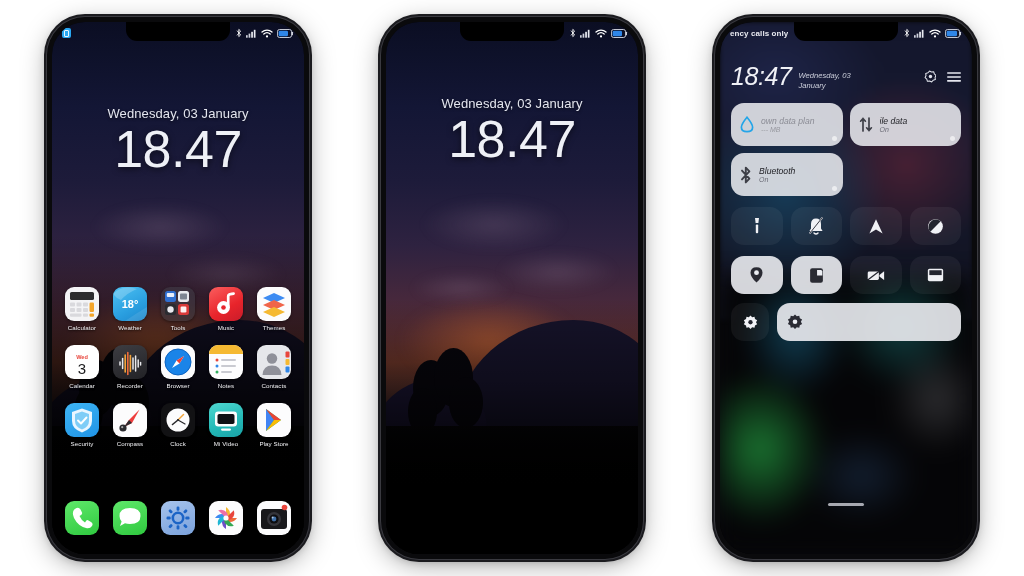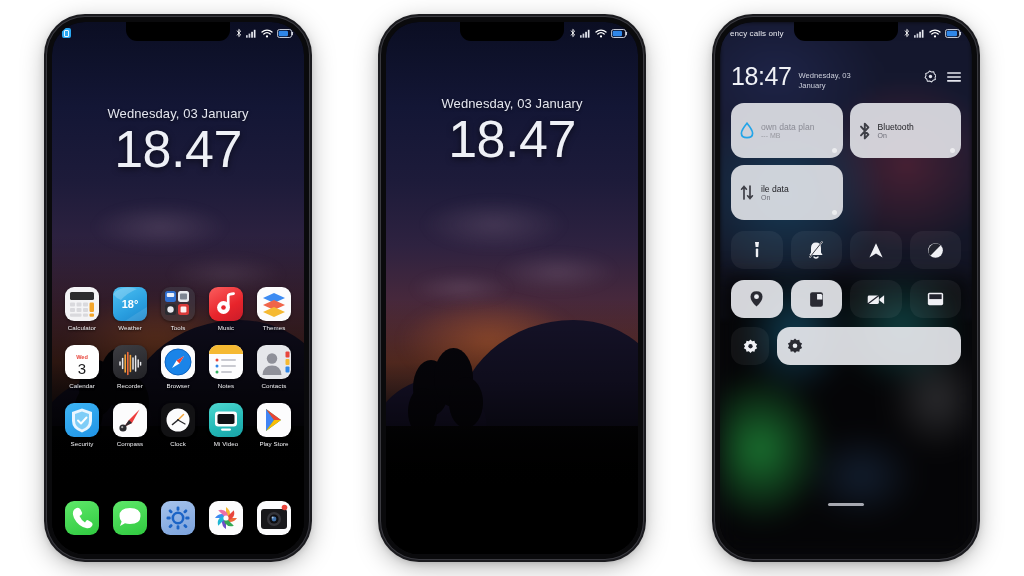--- a/index.html
+++ b/index.html
@@ -57,20 +57,21 @@
   .statusbar {
     position: absolute;
     top: 0; left: 0; right: 0;
     height: 22px;
     display: flex;
     align-items: center;
     justify-content: space-between;
     padding: 0 10px;
     z-index: 45;
     color: #fff;
+    font-weight: bold;
   }
   .sb-left { display: flex; align-items: center; gap: 3px; min-width: 0; }
   .sb-right { display: flex; align-items: center; gap: 4px; }
   .sb-text {
     font-size: 8px; color: #e9eaf0; white-space: nowrap;
     overflow: hidden; letter-spacing: .1px;
   }
   .badge-icon {
     width: 9px; height: 10px; border-radius: 2px;
     background: #29a8f2;
@@ -212,21 +213,21 @@
     position: absolute; left: 0; right: 0; bottom: 0; height: 52%;
     background:
       radial-gradient(ellipse 38% 40% at 16% 62%, rgba(35,160,65,.72), rgba(0,0,0,0) 70%),
       radial-gradient(ellipse 30% 32% at 30% 20%, rgba(28,120,160,.5), rgba(0,0,0,0) 72%),
       radial-gradient(ellipse 34% 30% at 72% 18%, rgba(30,140,140,.45), rgba(0,0,0,0) 74%),
       radial-gradient(ellipse 26% 26% at 86% 44%, rgba(120,120,125,.35), rgba(0,0,0,0) 76%),
       radial-gradient(ellipse 30% 22% at 56% 72%, rgba(40,70,110,.4), rgba(0,0,0,0) 76%),
       #050507;
     filter: blur(11px);
   }
-  .cc-content { position: absolute; inset: 0; z-index: 20; padding: 0 11px; }
+  .cc-content { position: absolute; inset: 0; z-index: 20; padding: 0 11px; font-style: italic; }
 
   .cc-header {
     display: flex; align-items: flex-start; gap: 7px;
     margin-top: 42px;
   }
   .cc-time {
     font-size: 25px; color: #f0f1f6; font-weight: 400;
     line-height: 1; letter-spacing: -.4px;
   }
   .cc-date {
@@ -237,21 +238,21 @@
     margin-left: auto; display: flex; align-items: center;
     gap: 11px; padding-top: 6px;
   }
 
   .cc-tiles {
     margin-top: 13px;
     display: grid; grid-template-columns: 1fr 1fr;
     gap: 7px;
   }
   .cc-tile {
-    height: 55px; border-radius: 13px;
+    height: 43px; border-radius: 13px;
     background: rgba(232,233,238,.88);
     display: flex; align-items: center; gap: 7px;
     padding: 0 9px; position: relative; overflow: hidden;
   }
   .cc-tile-txt { display: flex; flex-direction: column; min-width: 0; }
   .cc-tile-title {
     font-size: 8.6px; color: #1d1d22; white-space: nowrap;
     overflow: hidden; text-overflow: clip;
   }
   .cc-tile-sub { font-size: 7px; color: #6c6d77; white-space: nowrap; }
@@ -372,21 +373,21 @@
                       <rect x="18" y="26.5" width="5" height="3.2" rx="1"></rect>
                   </g>
                   <rect x="24.5" y="15.5" width="4.5" height="9.5" rx="1.2" fill="#f4a52a"></rect>
                   <rect x="24.5" y="26.5" width="4.5" height="3.2" rx="1" fill="#f4a52a"></rect>
                 </svg>
               </div>
               <div class="app-label">Calculator</div>
             </div>
 
             <div class="app">
-              <div class="app-icon" style="background:linear-gradient(150deg,#4fc2f3,#2a9fe0 60%,#1d86cb);border-radius:8px;">
+              <div class="app-icon" style="background:linear-gradient(150deg,#4fc2f3,#2a9fe0 60%,#1d86cb);">
                 <svg width="34" height="34" viewBox="0 0 34 34" style="position:absolute;inset:0;">
                   <path d="M0 7 Q10 -3 24 2 Q14 6 8 13 Q3 11 0 7Z" fill="rgba(255,255,255,.22)"></path>
                   <path d="M34 20 Q24 26 12 34 L34 34Z" fill="rgba(255,255,255,.1)"></path>
                 </svg>
                 <span style="position:relative;font-size:11px;color:#fff;font-weight:600;">18°</span>
               </div>
               <div class="app-label">Weather</div>
             </div>
 
             <div class="app">
@@ -738,38 +739,38 @@
             <svg width="14" height="17" viewBox="0 0 14 17">
               <path d="M7 1.2 Q12.6 8 12.6 11.2 Q12.6 15.6 7 15.6 Q1.4 15.6 1.4 11.2 Q1.4 8 7 1.2Z" fill="none" stroke="#24a5e8" stroke-width="1.7"></path>
             </svg>
             <div class="cc-tile-txt">
               <span class="cc-tile-title">own data plan</span>
               <span class="cc-tile-sub">--- MB</span>
             </div>
           </div>
 
           <div class="cc-tile">
-            <svg width="12" height="18" viewBox="0 0 12 18">
-              <path d="M2 4.6 L9.4 12.6 L5.8 16.4 V1.6 L9.4 5.4 L2 13.4" stroke="#3e3f47" stroke-width="1.9" fill="none" stroke-linejoin="round" stroke-linecap="round"></path>
-            </svg>
-            <div class="cc-tile-txt">
-              <span class="cc-tile-title">Bluetooth</span>
-              <span class="cc-tile-sub">On</span>
-            </div>
-          </div>
-
-          <div class="cc-tile">
             <svg width="14" height="17" viewBox="0 0 14 17">
               <g stroke="#3e3f47" stroke-width="1.7" fill="none" stroke-linecap="round" stroke-linejoin="round">
                 <path d="M4 15 V2.5 M4 2.5 L1.6 5.2 M4 2.5 L6.4 5.2"></path>
                 <path d="M10 2 V14.5 M10 14.5 L7.6 11.8 M10 14.5 L12.4 11.8"></path>
               </g>
             </svg>
             <div class="cc-tile-txt">
               <span class="cc-tile-title">ile data</span>
+              <span class="cc-tile-sub">On</span>
+            </div>
+          </div>
+
+          <div class="cc-tile">
+            <svg width="12" height="18" viewBox="0 0 12 18">
+              <path d="M2 4.6 L9.4 12.6 L5.8 16.4 V1.6 L9.4 5.4 L2 13.4" stroke="#3e3f47" stroke-width="1.9" fill="none" stroke-linejoin="round" stroke-linecap="round"></path>
+            </svg>
+            <div class="cc-tile-txt">
+              <span class="cc-tile-title">Bluetooth</span>
               <span class="cc-tile-sub">On</span>
             </div>
           </div>
 
         </div>
 
         <div class="cc-toggles">
           <div class="cc-toggle">
             <svg width="10" height="18" viewBox="0 0 10 18">
               <path d="M3 1 H7 L6.4 6 H3.6Z" fill="#f0f1f5"></path>

